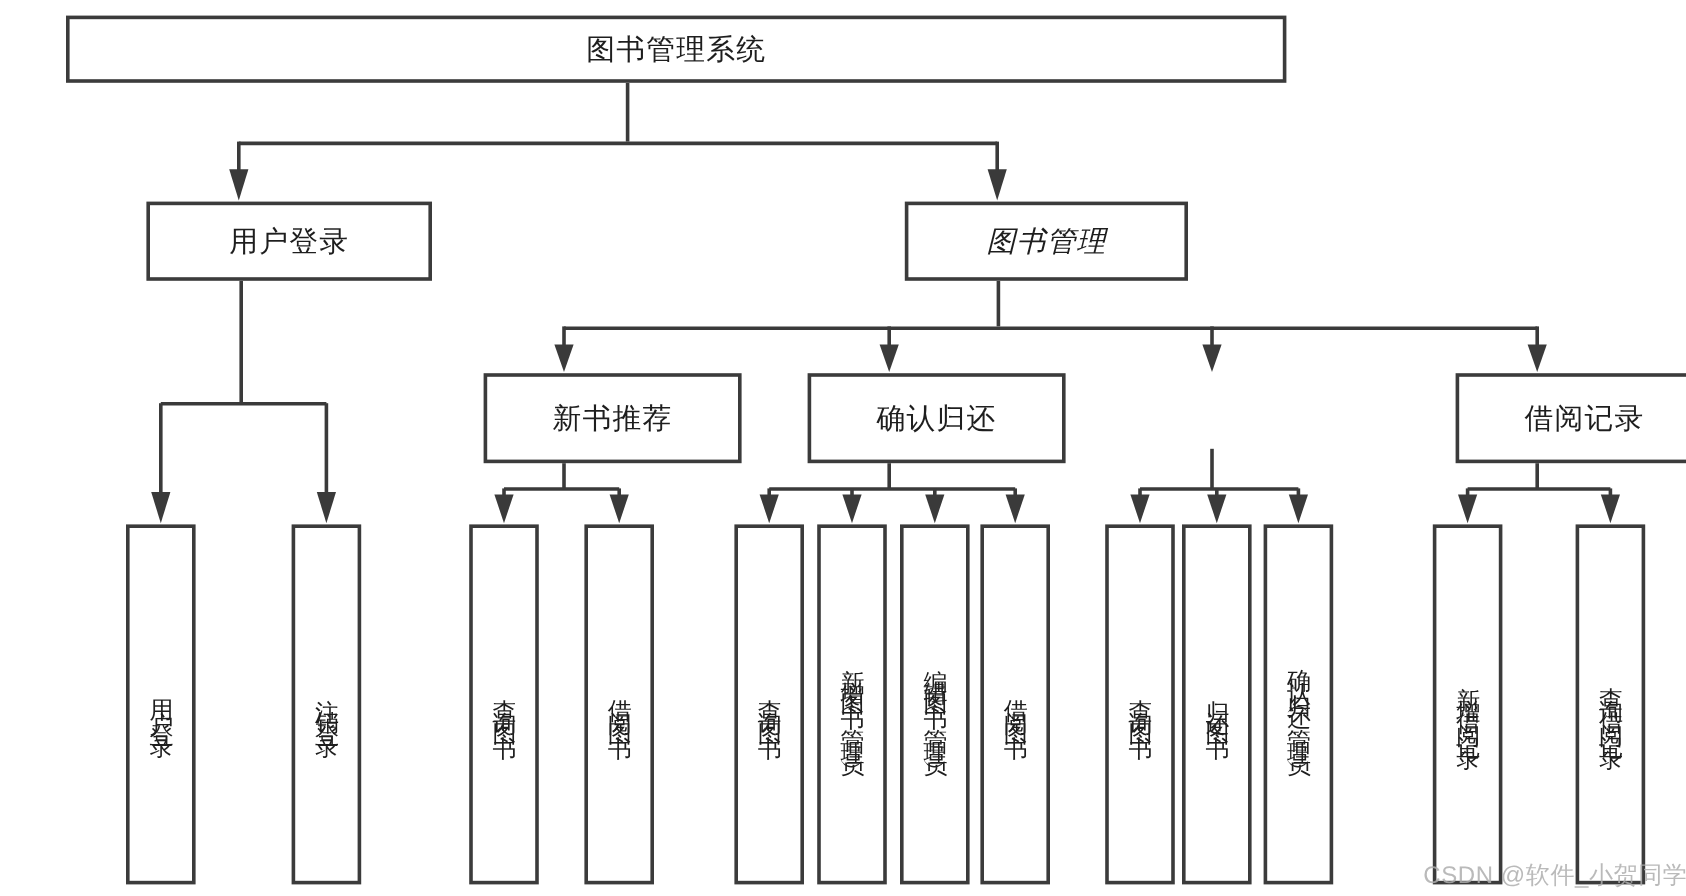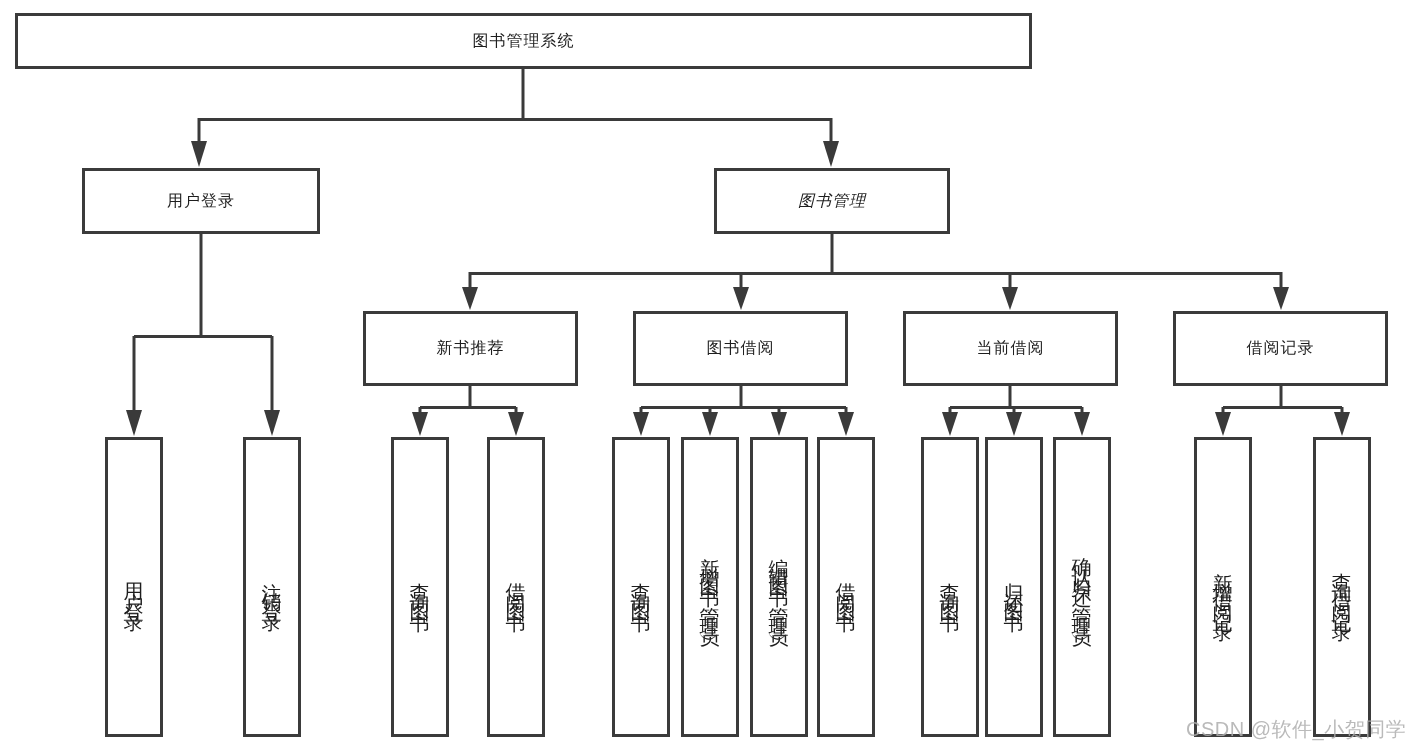--- a/index.html
+++ b/index.html
@@ -26,23 +26,24 @@
     box-sizing: border-box;
     background: #ffffff;
     border: 3px solid #3b3b3b;
     color: #1e1e1e;
     display: flex;
     align-items: center;
     justify-content: center;
     z-index: 1;
   }
   .node.h {
-    font-size: 16px;
+    font-size: 24px;
     letter-spacing: 1px;
     white-space: nowrap;
+    margin-left: 40px;
   }
   .node.root  { left: 15px;  top: 13px;  width: 1017px; height: 56px; }
   .node.lvl2  { top: 168px; height: 66px; }
   .node.lvl3  { top: 311px; height: 75px; }
   .node.leaf {
     top: 437px;
     height: 300px;
     width: 58px;
     font-size: 20px;
     writing-mode: vertical-rl;
@@ -140,22 +141,21 @@
       <polygon points="1334,412 1350,412 1342,436"></polygon>
     </g>
   </svg>
 
   <div class="node h root">图书管理系统</div>
 
   <div class="node h lvl2" style="left:82px; width:238px;">用户登录</div>
   <div class="node h lvl2" style="left:714px; width:236px;font-style:italic;">图书管理</div>
 
   <div class="node h lvl3" style="left:363px; width:215px;">新书推荐</div>
-  <div class="node h lvl3" style="left:633px; width:215px;">图书借阅</div>
-  <div class="node h lvl3" style="left:903px; width:215px;">当前借阅</div>
+  <div class="node h lvl3" style="left:633px; width:215px;">确认归还</div>
   <div class="node h lvl3" style="left:1173px; width:215px;">借阅记录</div>
 
   <div class="node leaf" style="left:105px;">用户登录</div>
   <div class="node leaf" style="left:243px;">注销登录</div>
 
   <div class="node leaf" style="left:391px;">查询图书</div>
   <div class="node leaf" style="left:487px;">借阅图书</div>
 
   <div class="node leaf" style="left:612px;">查询图书</div>
   <div class="node leaf" style="left:681px;">新增图书（管理员）</div>

